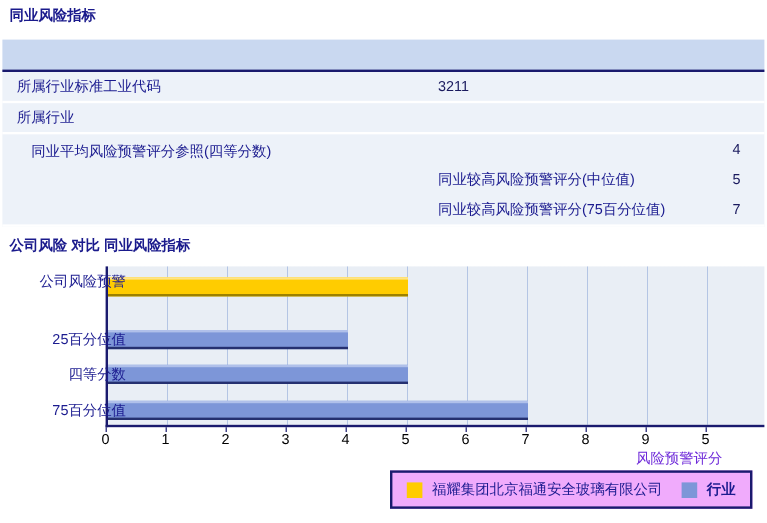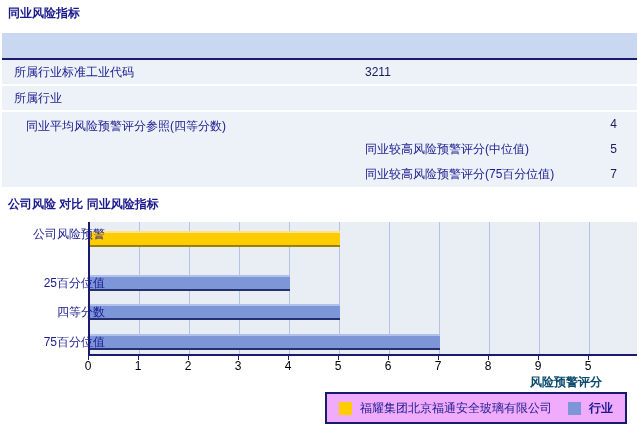--- a/index.html
+++ b/index.html
@@ -33,21 +33,21 @@
   .bar-industry{background:#7d96d8;border-top-color:#b0c0ea;border-bottom-color:#253070;}
 
   #cat-labels{position:absolute;left:0;top:222px;width:84px;height:134px;margin-left:25px;}
   .cat-label{position:absolute;right:4px;width:80px;text-align:right;
              font-size:12px;line-height:19px;color:#1b1b8f;}
 
   .x-tick-label{position:absolute;top:359px;width:24px;margin-left:-12px;text-align:center;
                 font-size:12px;color:#000;}
   .x-tick-mark{position:absolute;top:356px;width:1px;height:4px;background:#1a1a6e;}
   #x-axis-title{position:absolute;left:88px;top:374px;width:549px;box-sizing:border-box;
-                padding-right:35px;text-align:right;font-size:12px;color:#0c4a6e;font-weight:bold;}
+                padding-right:35px;text-align:right;font-size:12px;color:#6d28d9;}
 
   #legend{position:absolute;left:325px;top:392px;height:32px;box-sizing:border-box;
           border:2px solid #1a1a6e;background:#f0abfc;display:inline-flex;align-items:center;
           padding:0 12px;font-size:12px;color:#1b1b8f;white-space:nowrap;}
   .swatch{display:inline-block;width:13px;height:13px;margin-right:8px;}
   .legend-item{display:inline-flex;align-items:center;}
   .legend-item + .legend-item{margin-left:16px;font-weight:bold;}
 </style>
 </head>
 <body>

